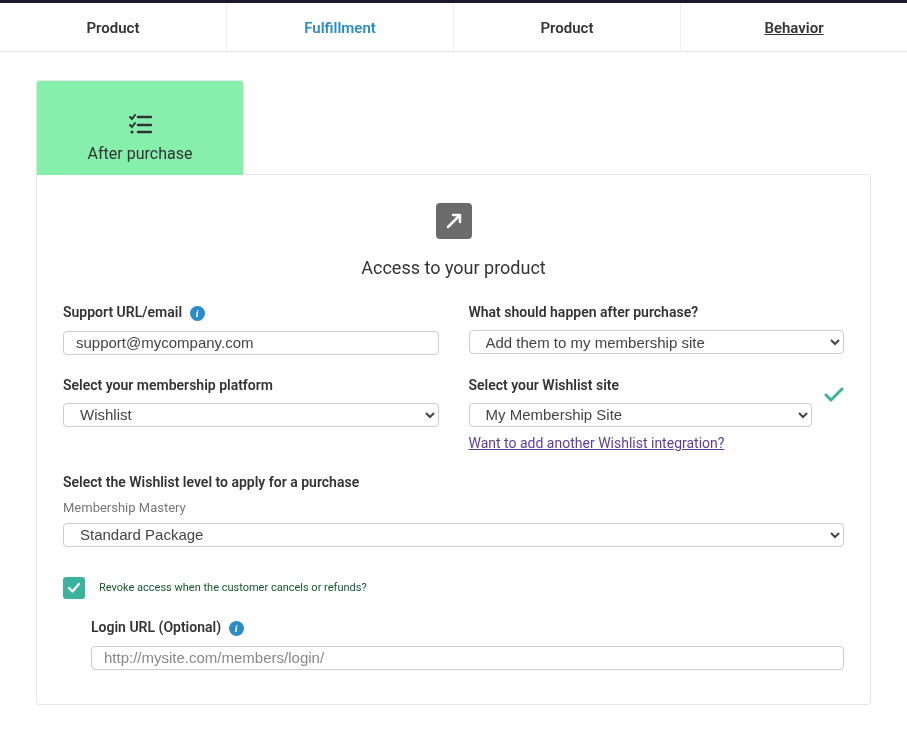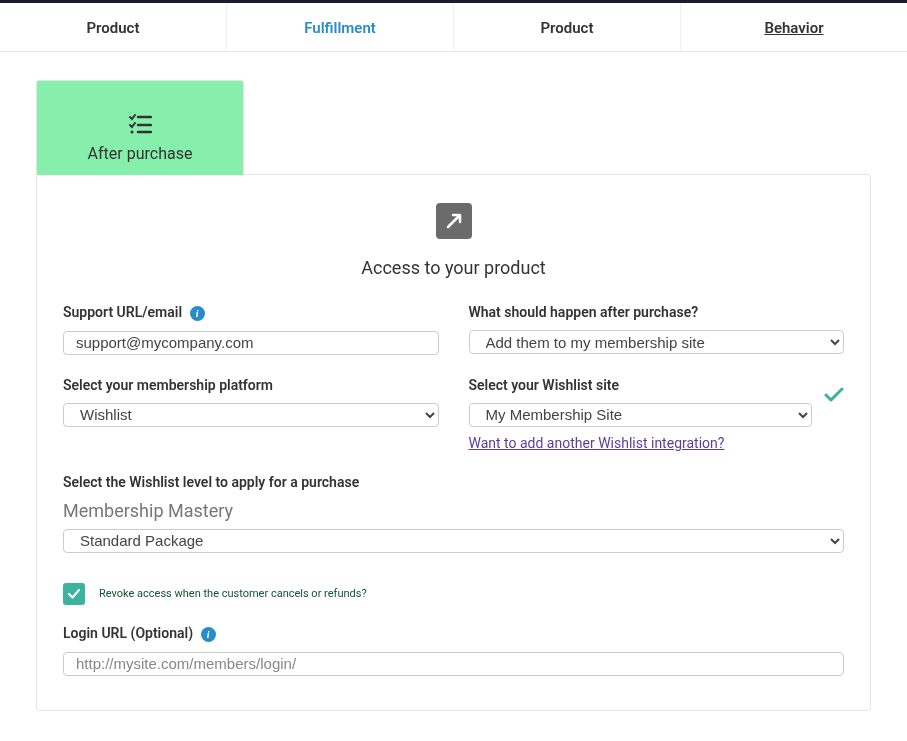--- a/index.html
+++ b/index.html
@@ -133,21 +133,21 @@
     padding: 0 12px;
     font-size: 15px;
     color: #444;
     background: #fff;
   }
   .select-input {
     appearance: auto;
   }
   .text-input::placeholder { color: #888; }
   .sub-label {
-    font-size: 18px;
+    font-size: 13px;
     color: #777;
     margin: 4px 0 8px;
   }
   .link {
     color: #5a3e9e;
     text-decoration: underline;
     font-size: 14px;
     display: inline-block;
     margin-top: 8px;
     cursor: pointer;
@@ -171,21 +171,21 @@
     align-items: center;
     justify-content: center;
     cursor: pointer;
     flex-shrink: 0;
   }
   .checkbox svg { stroke: #fff; }
   .checkbox-label {
     font-size: 11px;
     color: #14532d;
   }
-  .full-row { margin-bottom: 0; }
+  .full-row { margin-bottom: 0; margin-left: 28px; }
   .full-row .form-col { width: 100%; }
 </style>
 </head>
 <body>
 
 <div class="top-bar"></div>
 
 <div class="tabs-row">
   <div class="tab">Product</div>
   <div class="tab active">Fulfillment</div>

